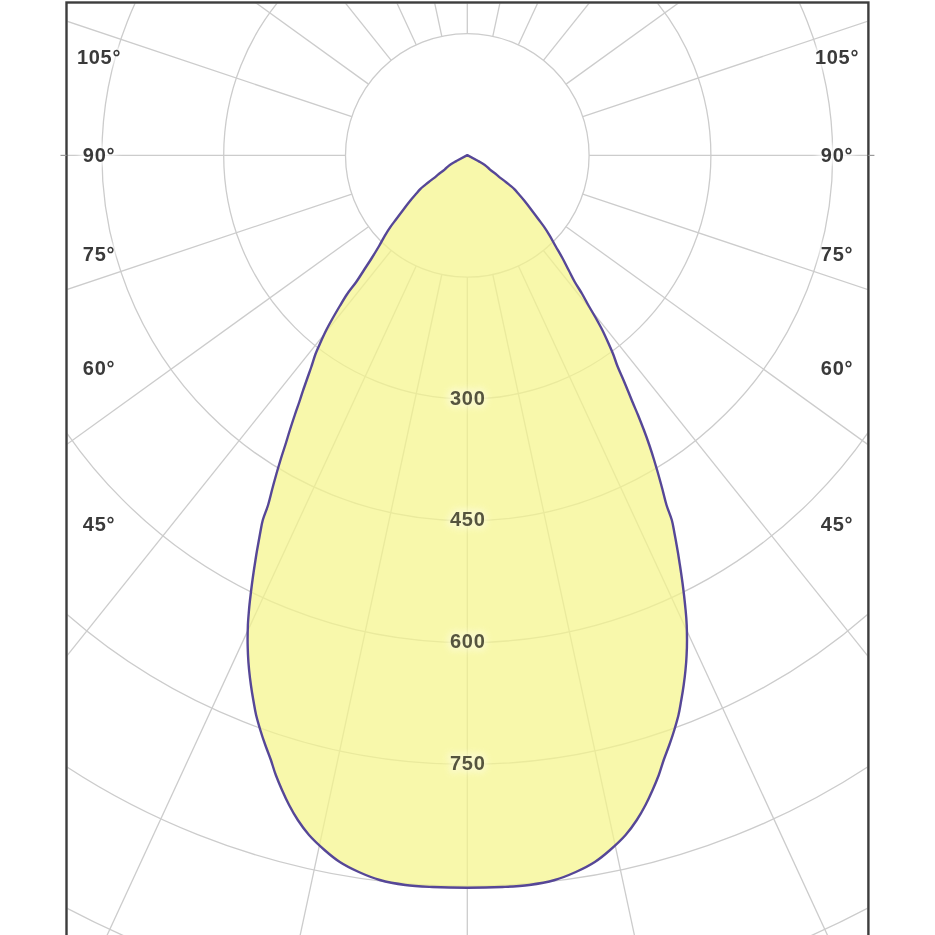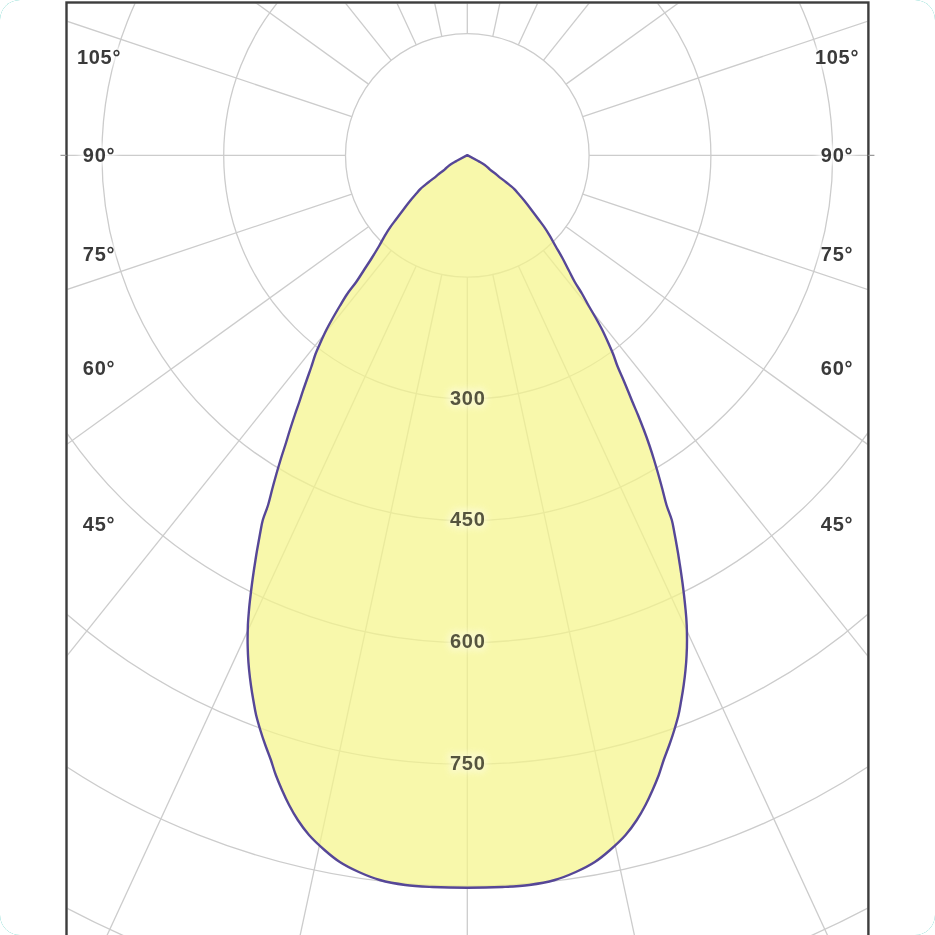--- a/index.html
+++ b/index.html
@@ -1,16 +1,16 @@
 <!DOCTYPE html>
 <html><head>
 <meta charset="utf-8">
 <style>
 html,body{margin:0;padding:0;background:#ffffff;}
-.wrap{width:935px;height:935px;position:relative;overflow:hidden;background:#14b8a6;border-radius:20px;}
+.wrap{width:935px;height:935px;position:relative;overflow:hidden;background:#14b8a6;}
 text{font-family:"Liberation Sans",sans-serif;font-weight:bold;fill:#3a3a3a;}
 .ang{font-size:20px;text-anchor:middle;letter-spacing:0.7px;}
 .rad{font-size:20px;text-anchor:middle;letter-spacing:0.8px;}
 .rad text{fill:#55543e;}
 .hl text{fill:#ffffff;}
 .hlr text{fill:#fdfce8;}
 </style>
 </head>
 <body>
 

